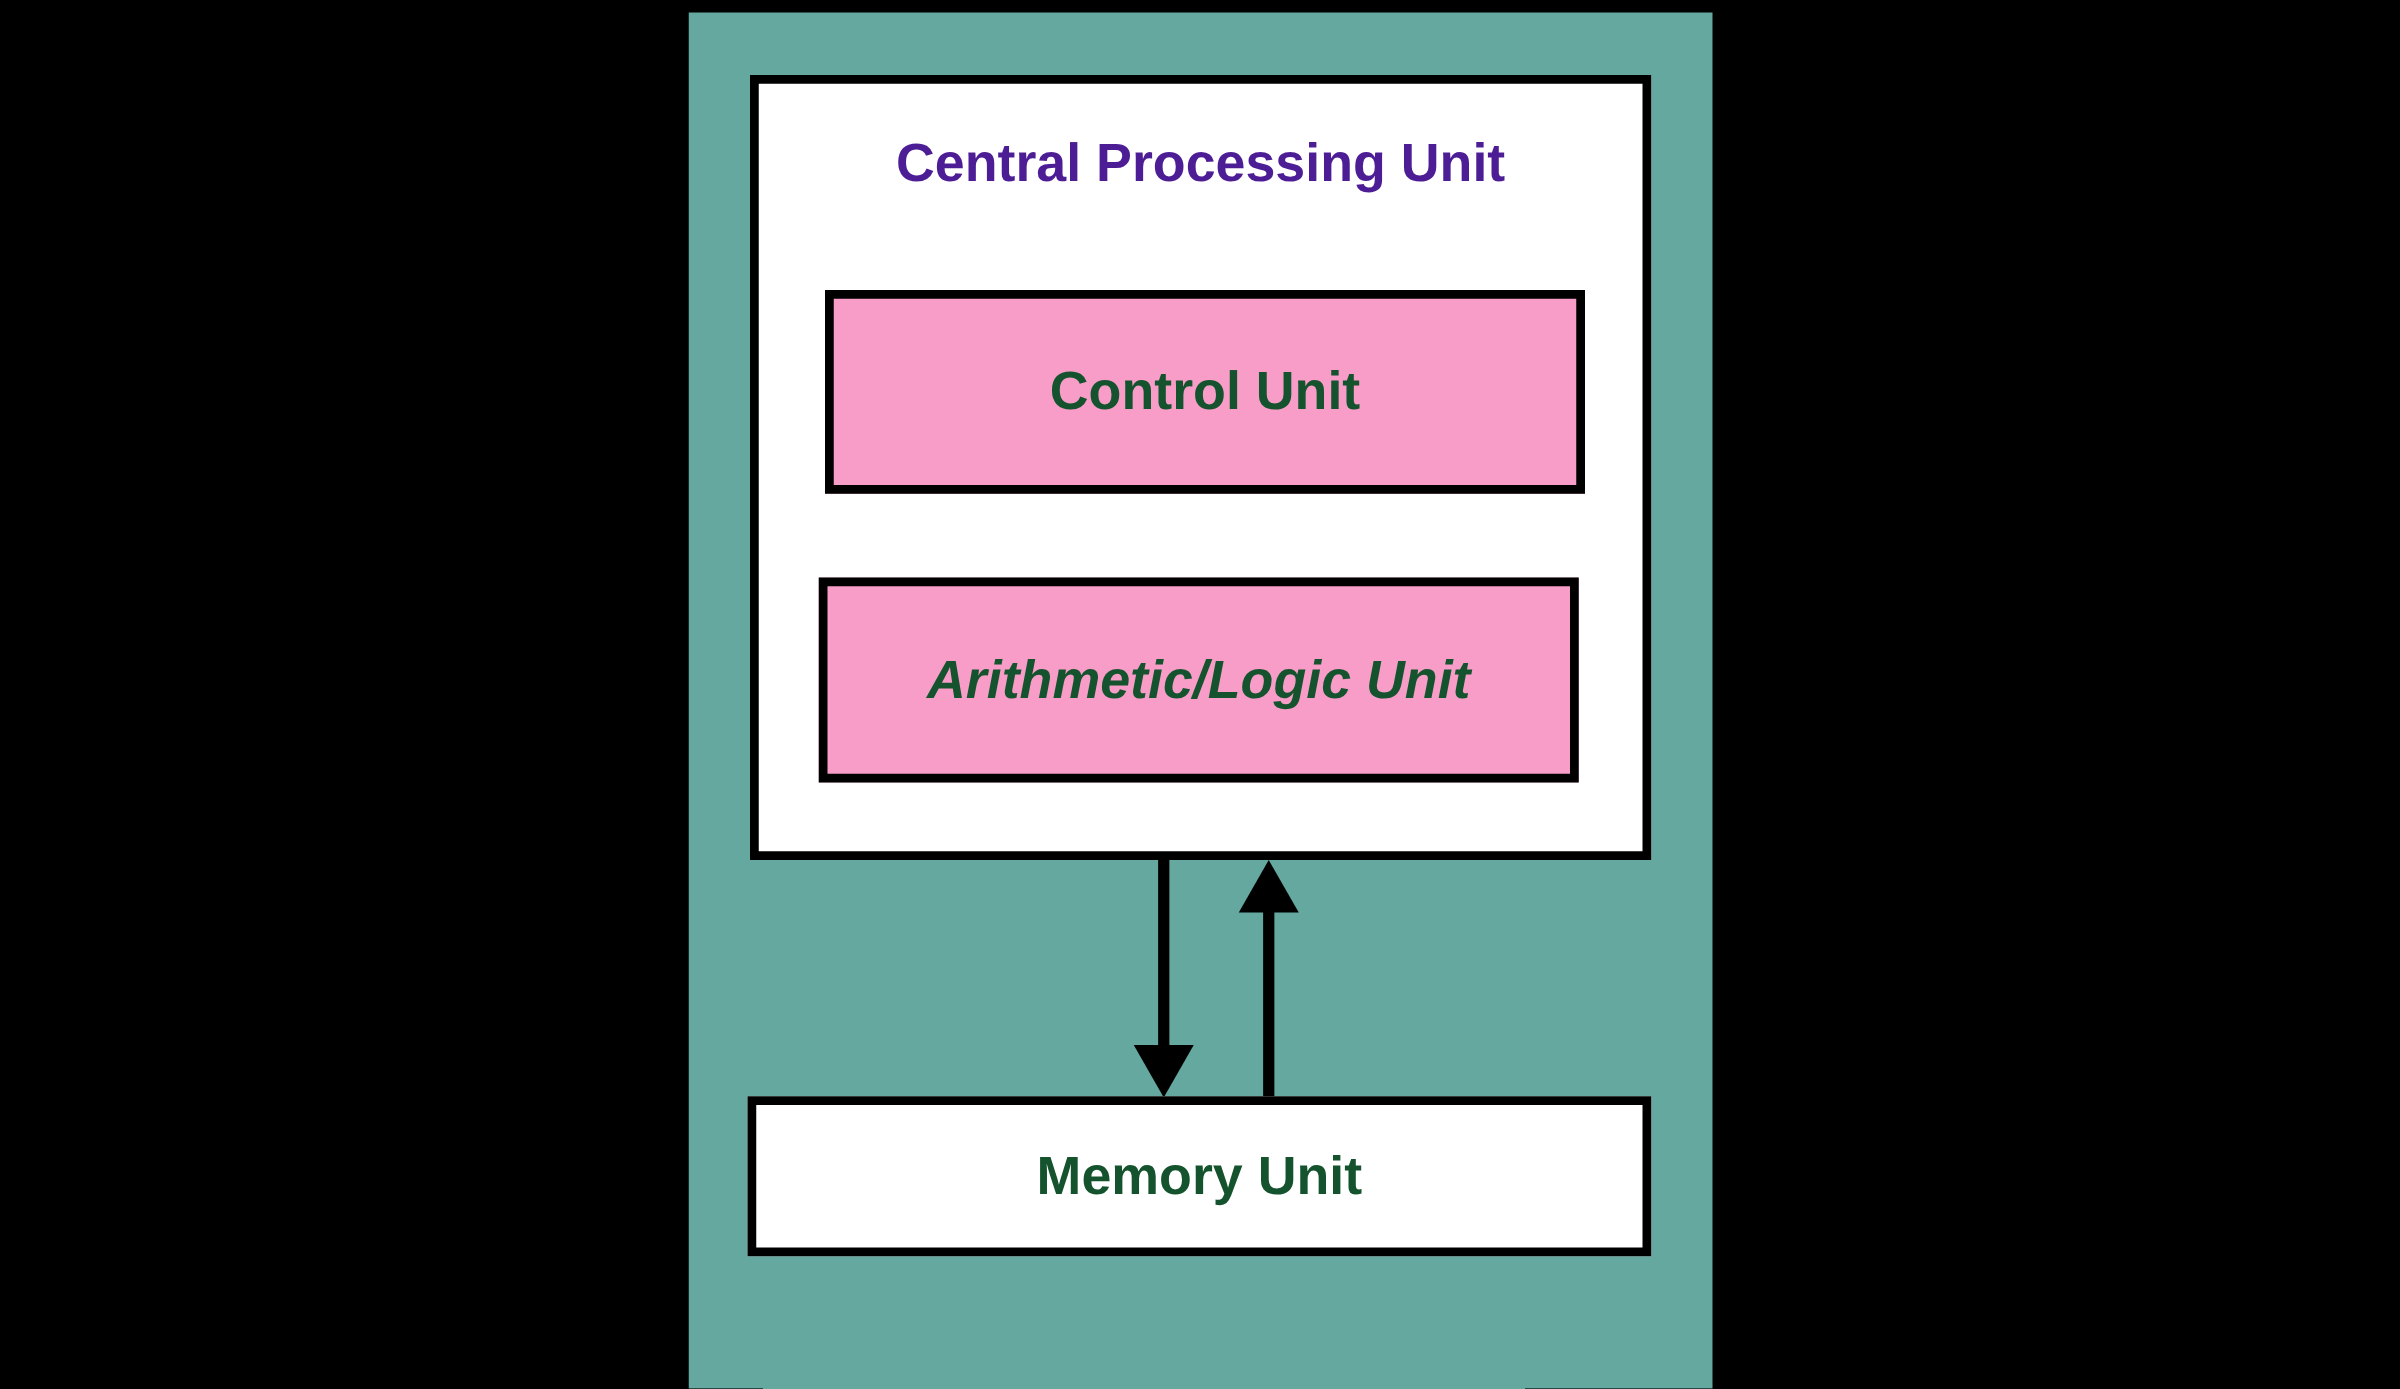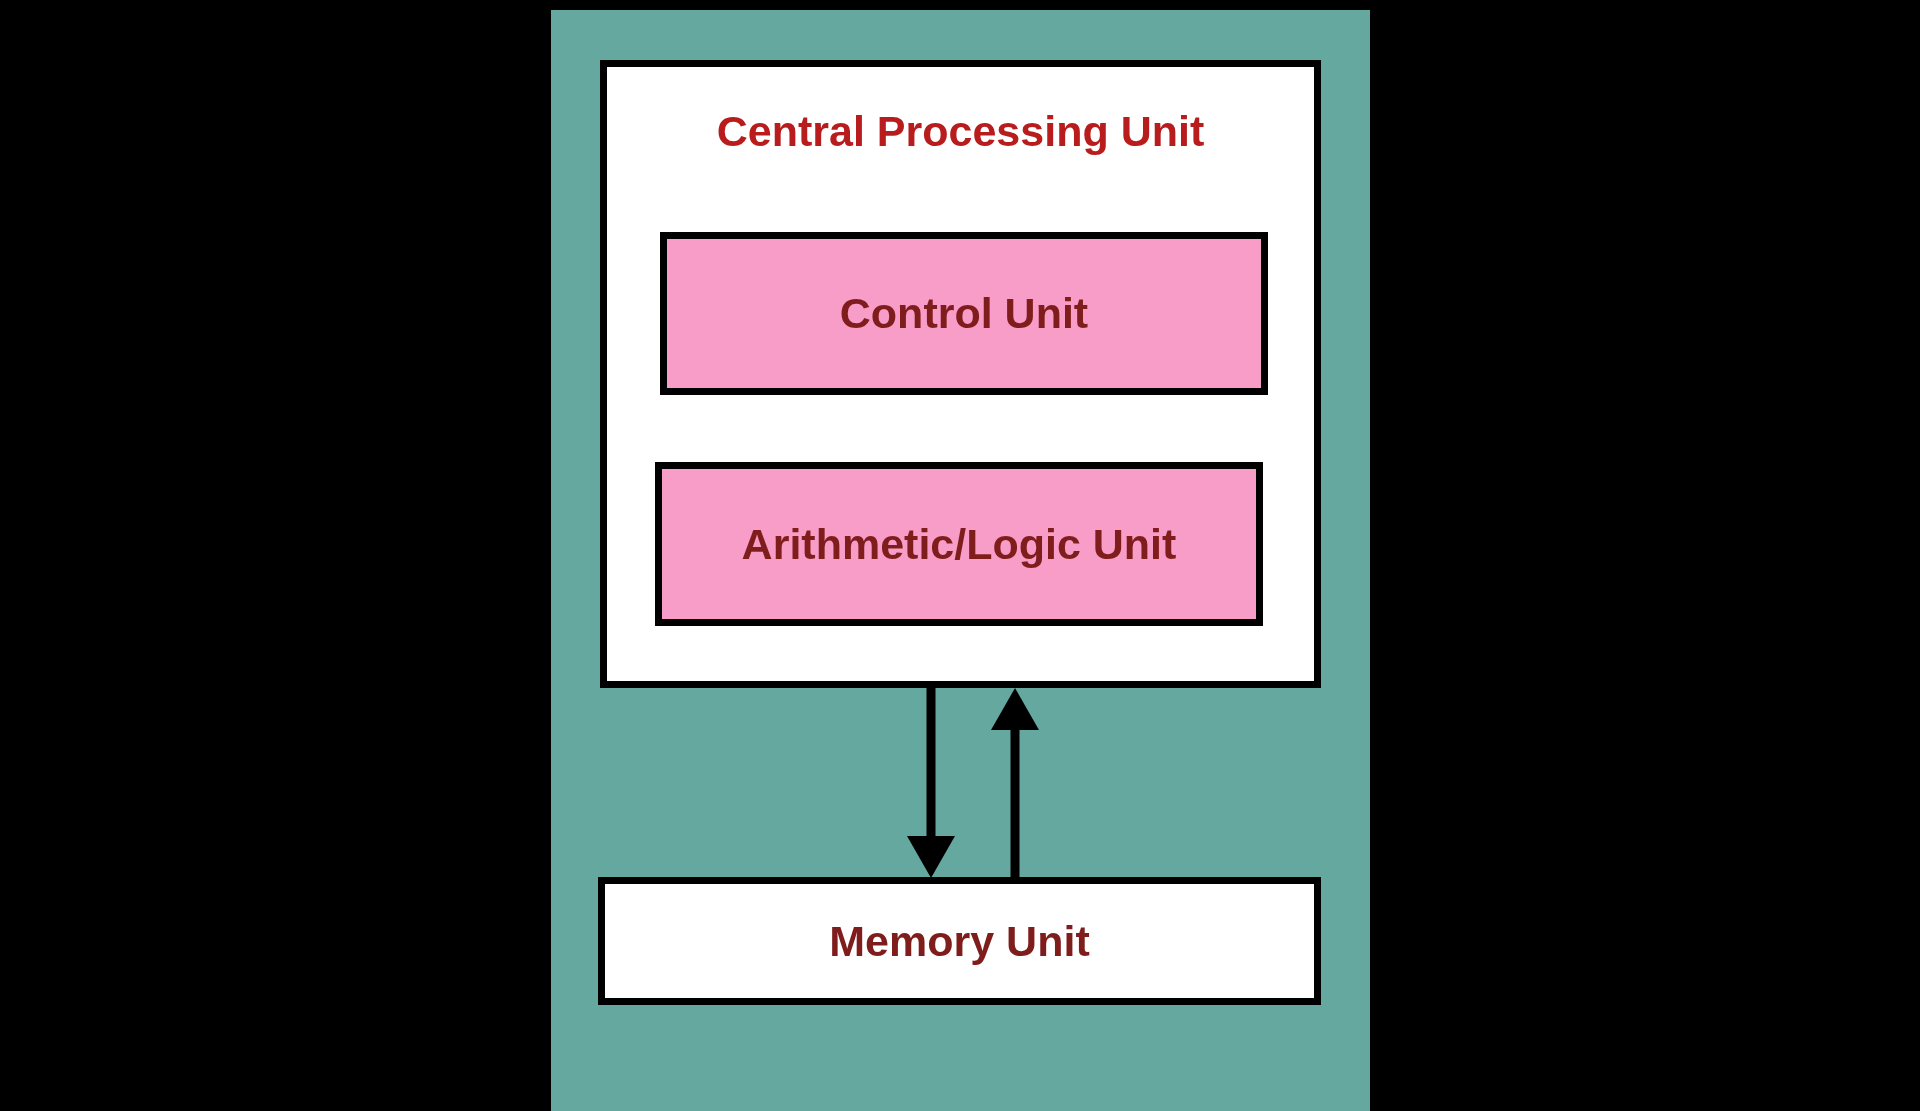--- a/index.html
+++ b/index.html
@@ -46,53 +46,54 @@
   }
 
   #cpu-title {
     position: absolute;
     left: 0;
     right: 0;
     top: 40px;
     text-align: center;
     font-size: 43px;
     font-weight: bold;
-    color: #b91c1c;
+    color: #4c1d95;
     letter-spacing: 0px;
     white-space: nowrap;
   }
 
   #control-unit-box {
     left: 109px;    
     top: 222px;     
     width: 608px;
     height: 163px;
     background: #F79DC8;
   }
 
   #alu-box {
     left: 104px;    
     top: 452px;     
     width: 608px;
     height: 164px;
     background: #F79DC8;
+    font-style: italic;
   }
 
   #memory-box {
     left: 47px;     
     top: 867px;     
     width: 723px;
     height: 128px;
     background: #FFFFFF;
   }
 
   .box-label {
     font-size: 43px;
     font-weight: bold;
-    color: #7f1d1d;
+    color: #14532d;
     white-space: nowrap;
     line-height: 1;
   }
 
   
   .arrow-svg {
     position: absolute;
     overflow: visible;
   }
   #arrow-cpu-to-memory {

